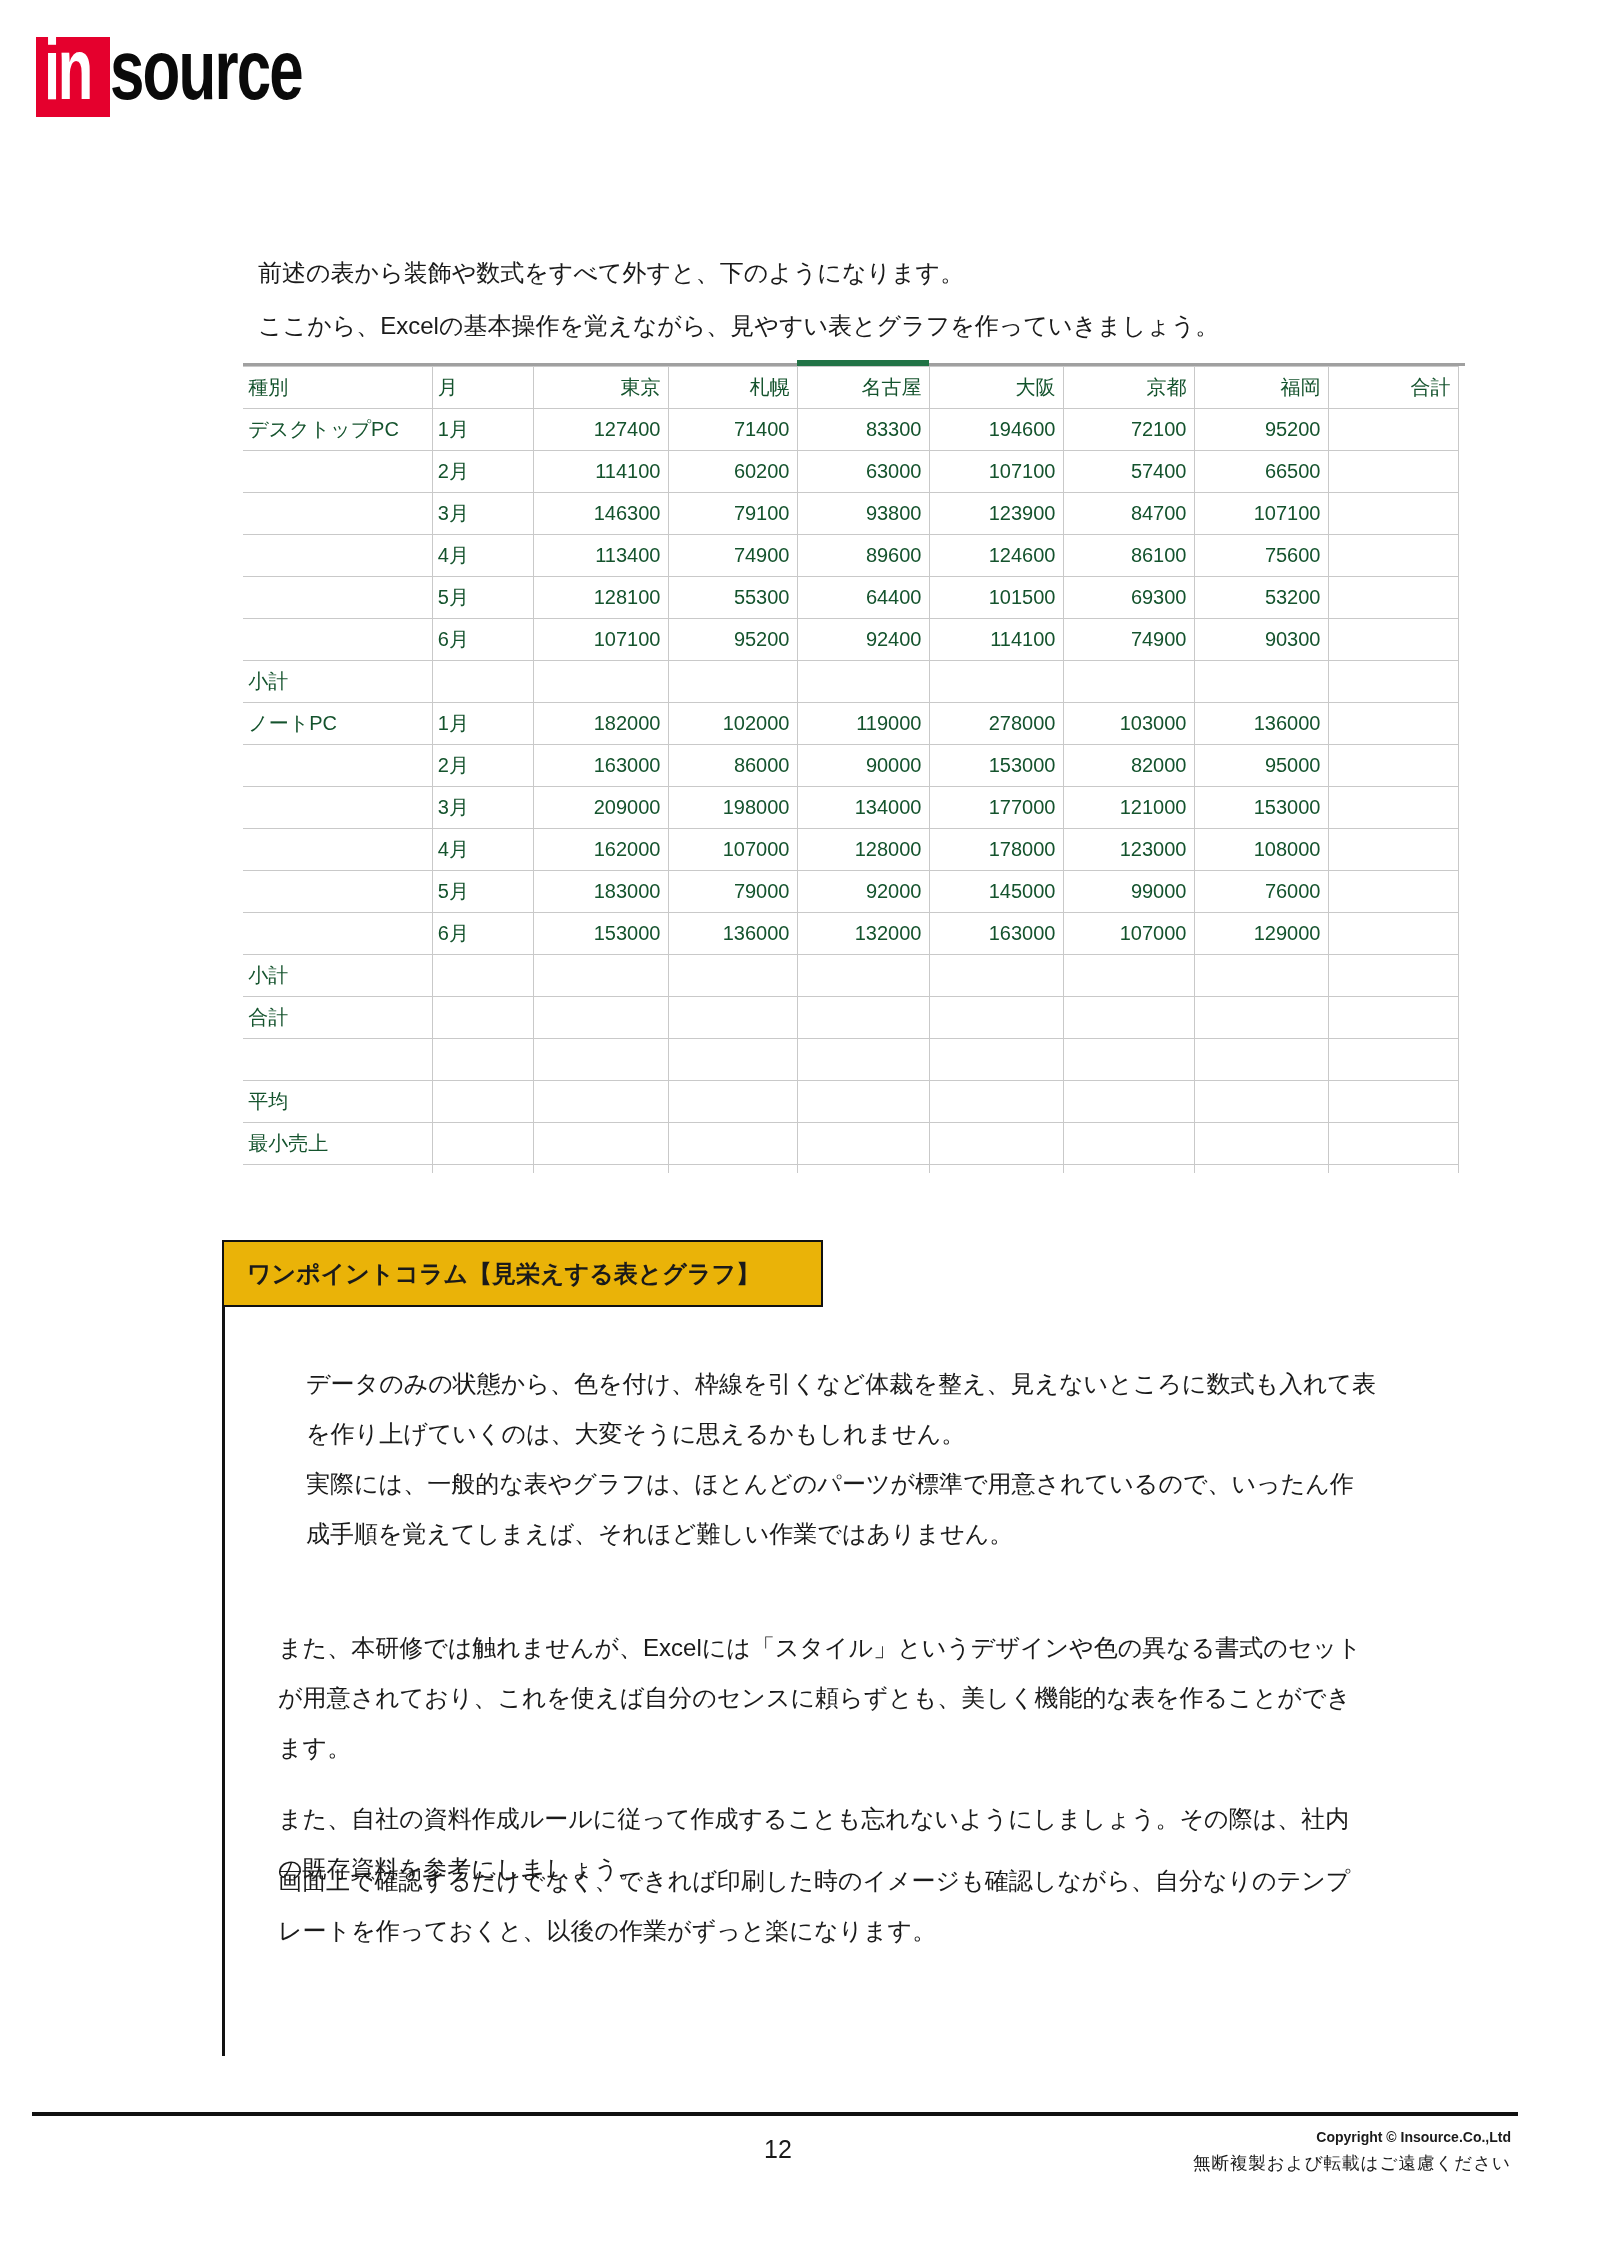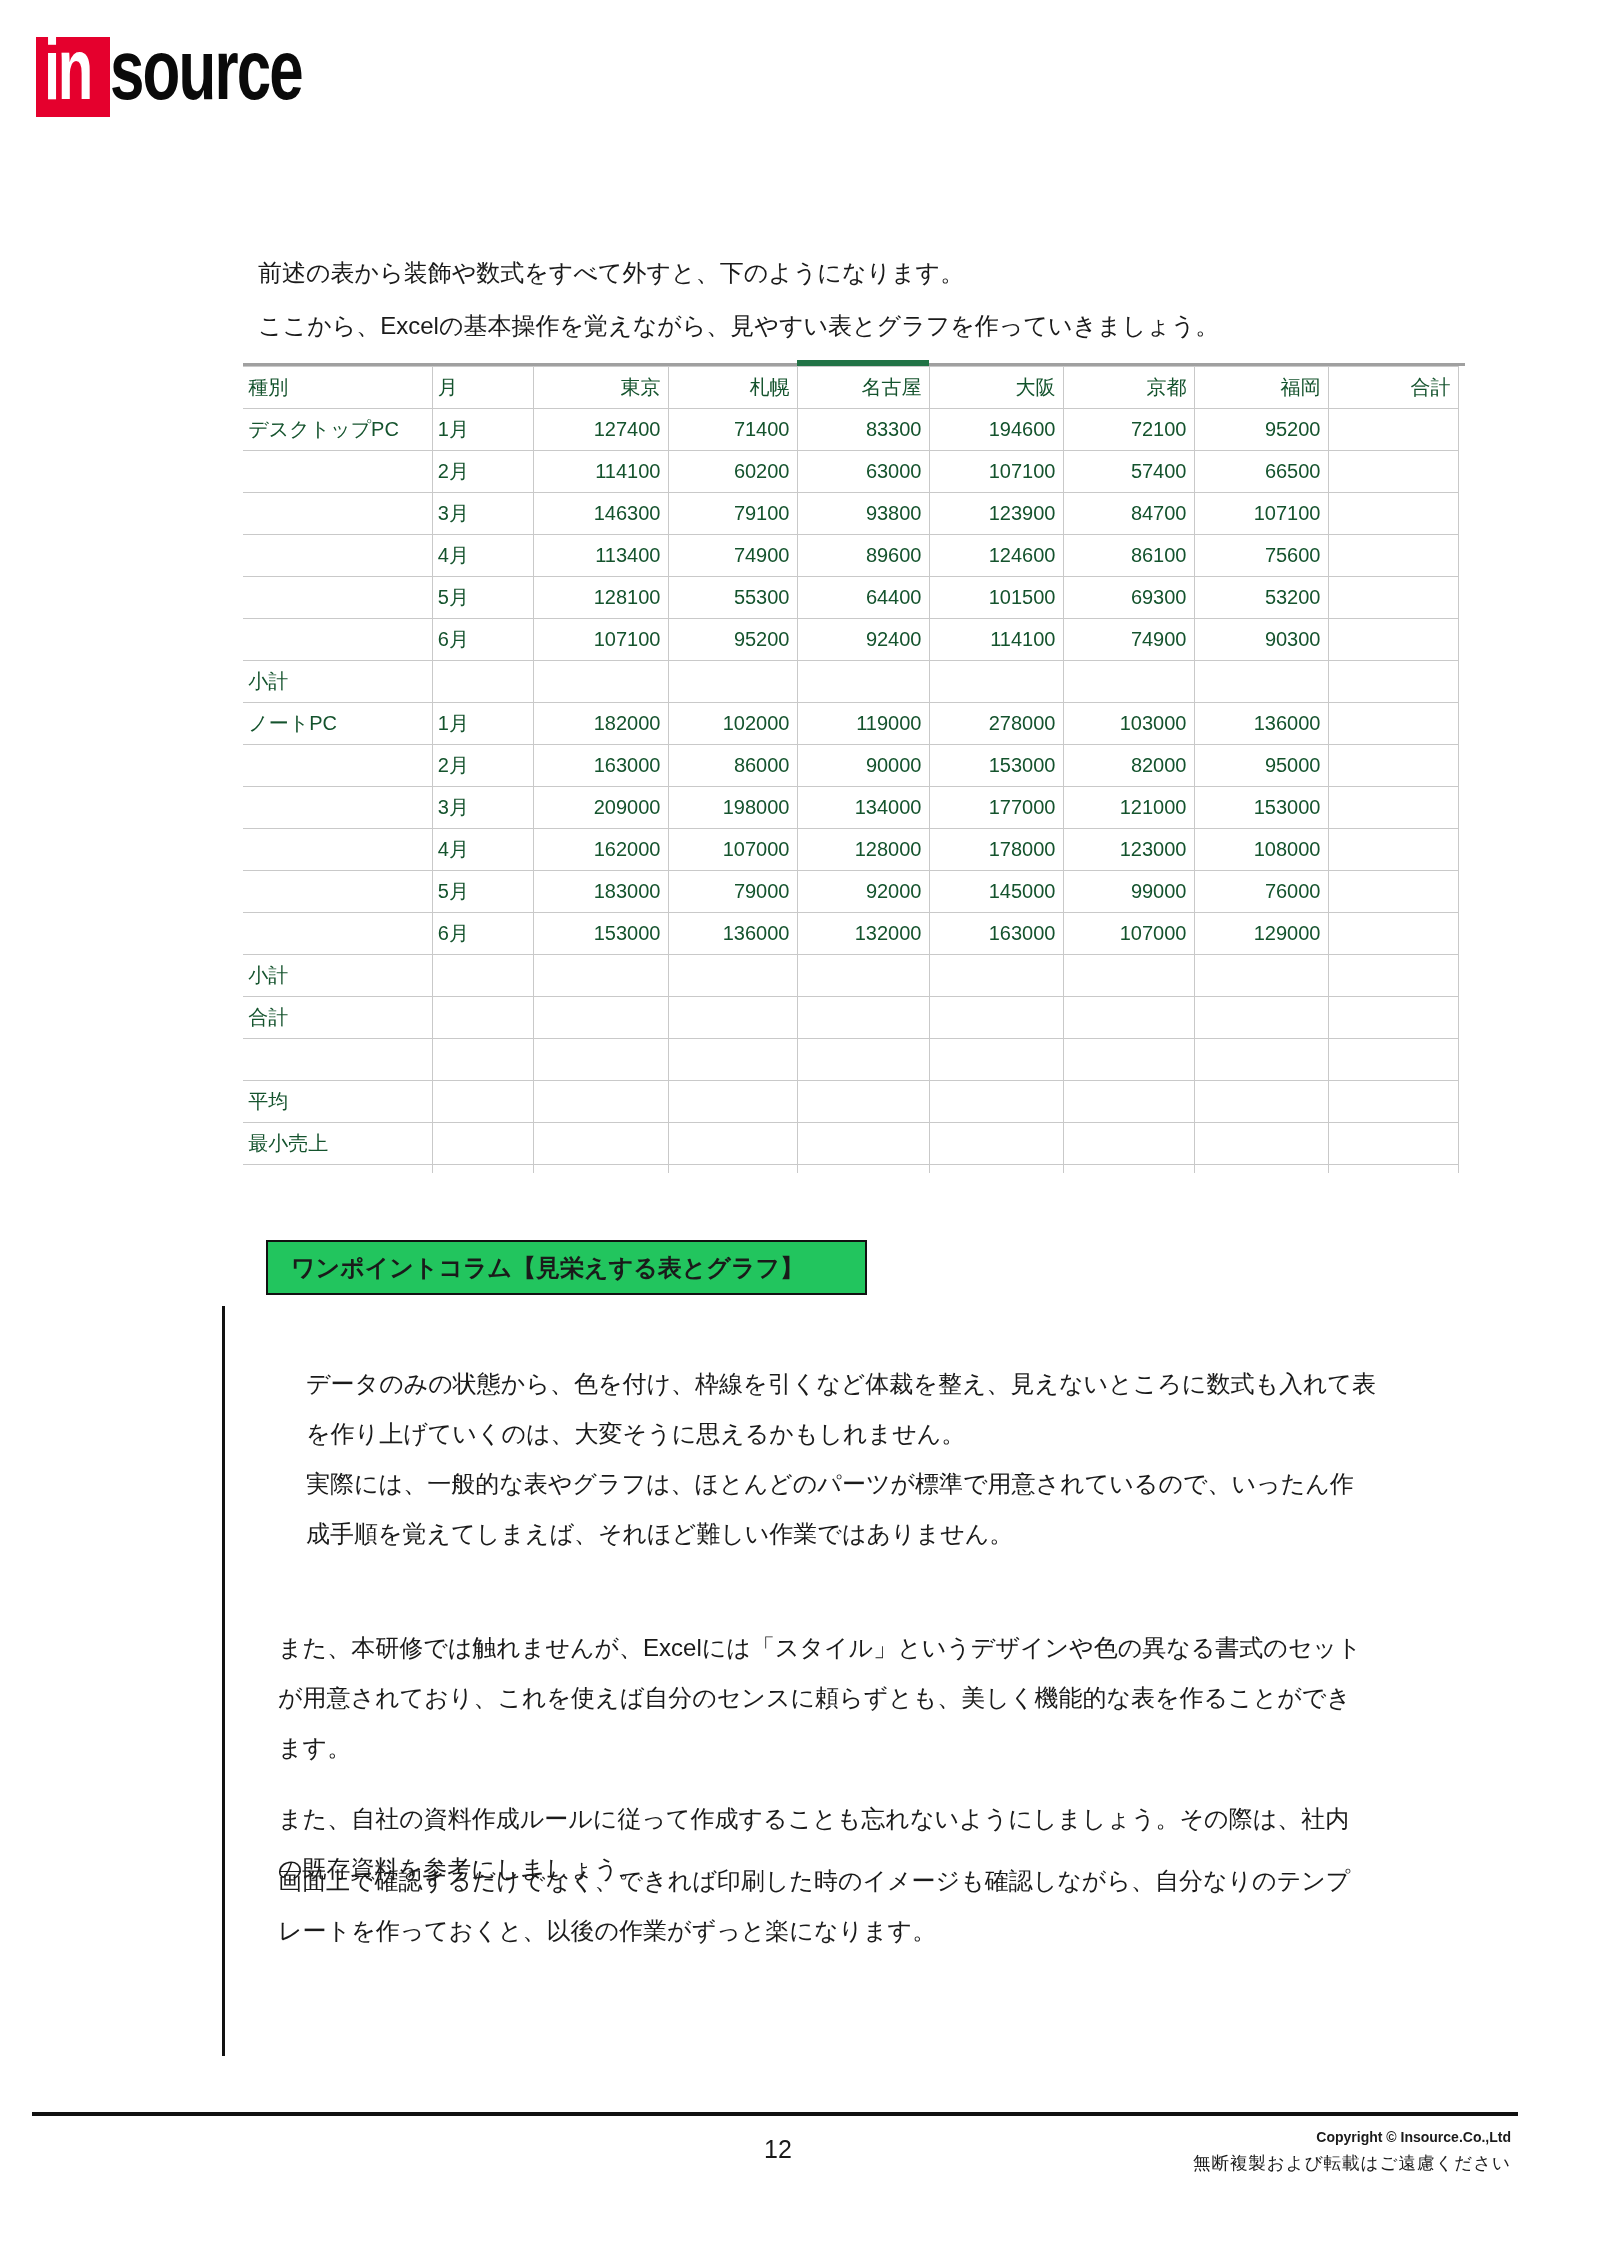--- a/index.html
+++ b/index.html
@@ -40,23 +40,23 @@
     height:41px;padding:0 7px 0 5.3px;
     font-weight:normal;text-align:left;
     overflow:hidden;white-space:nowrap;
   }
   table.sales tr.hdr td{height:41px;}
   table.sales td:first-child{border-left:none;}
   table.sales td.c-num{text-align:right;}
   table.sales tr.partial td{height:8px;border-bottom:none;}
   
   .colbox-title-box{
-    position:absolute;left:222px;top:1240px;width:601px;height:55px;
-    border:2.6px solid #111;box-sizing:border-box;background:#22c55e;z-index:2;
-    display:flex;align-items:center;margin-left:44px;
+    position:absolute;left:222px;top:1240px;width:601px;height:67px;
+    border:2.6px solid #111;box-sizing:border-box;background:#eab308;z-index:2;
+    display:flex;align-items:center;
   }
   .colbox-title-box span{font-size:24px;font-weight:bold;padding-left:23px;white-space:nowrap;}
   .colbox-left-rule{position:absolute;left:222px;top:1306px;width:2.6px;height:750px;background:#111;}
   .para{
     position:absolute;left:278px;width:1191px;
     font-size:24px;line-height:50px;white-space:pre-line;
   }
   .para.p1{top:1359px;margin-left:28px;}
   .para.p2{top:1623px;}
   .para.p3{top:1794px;}

